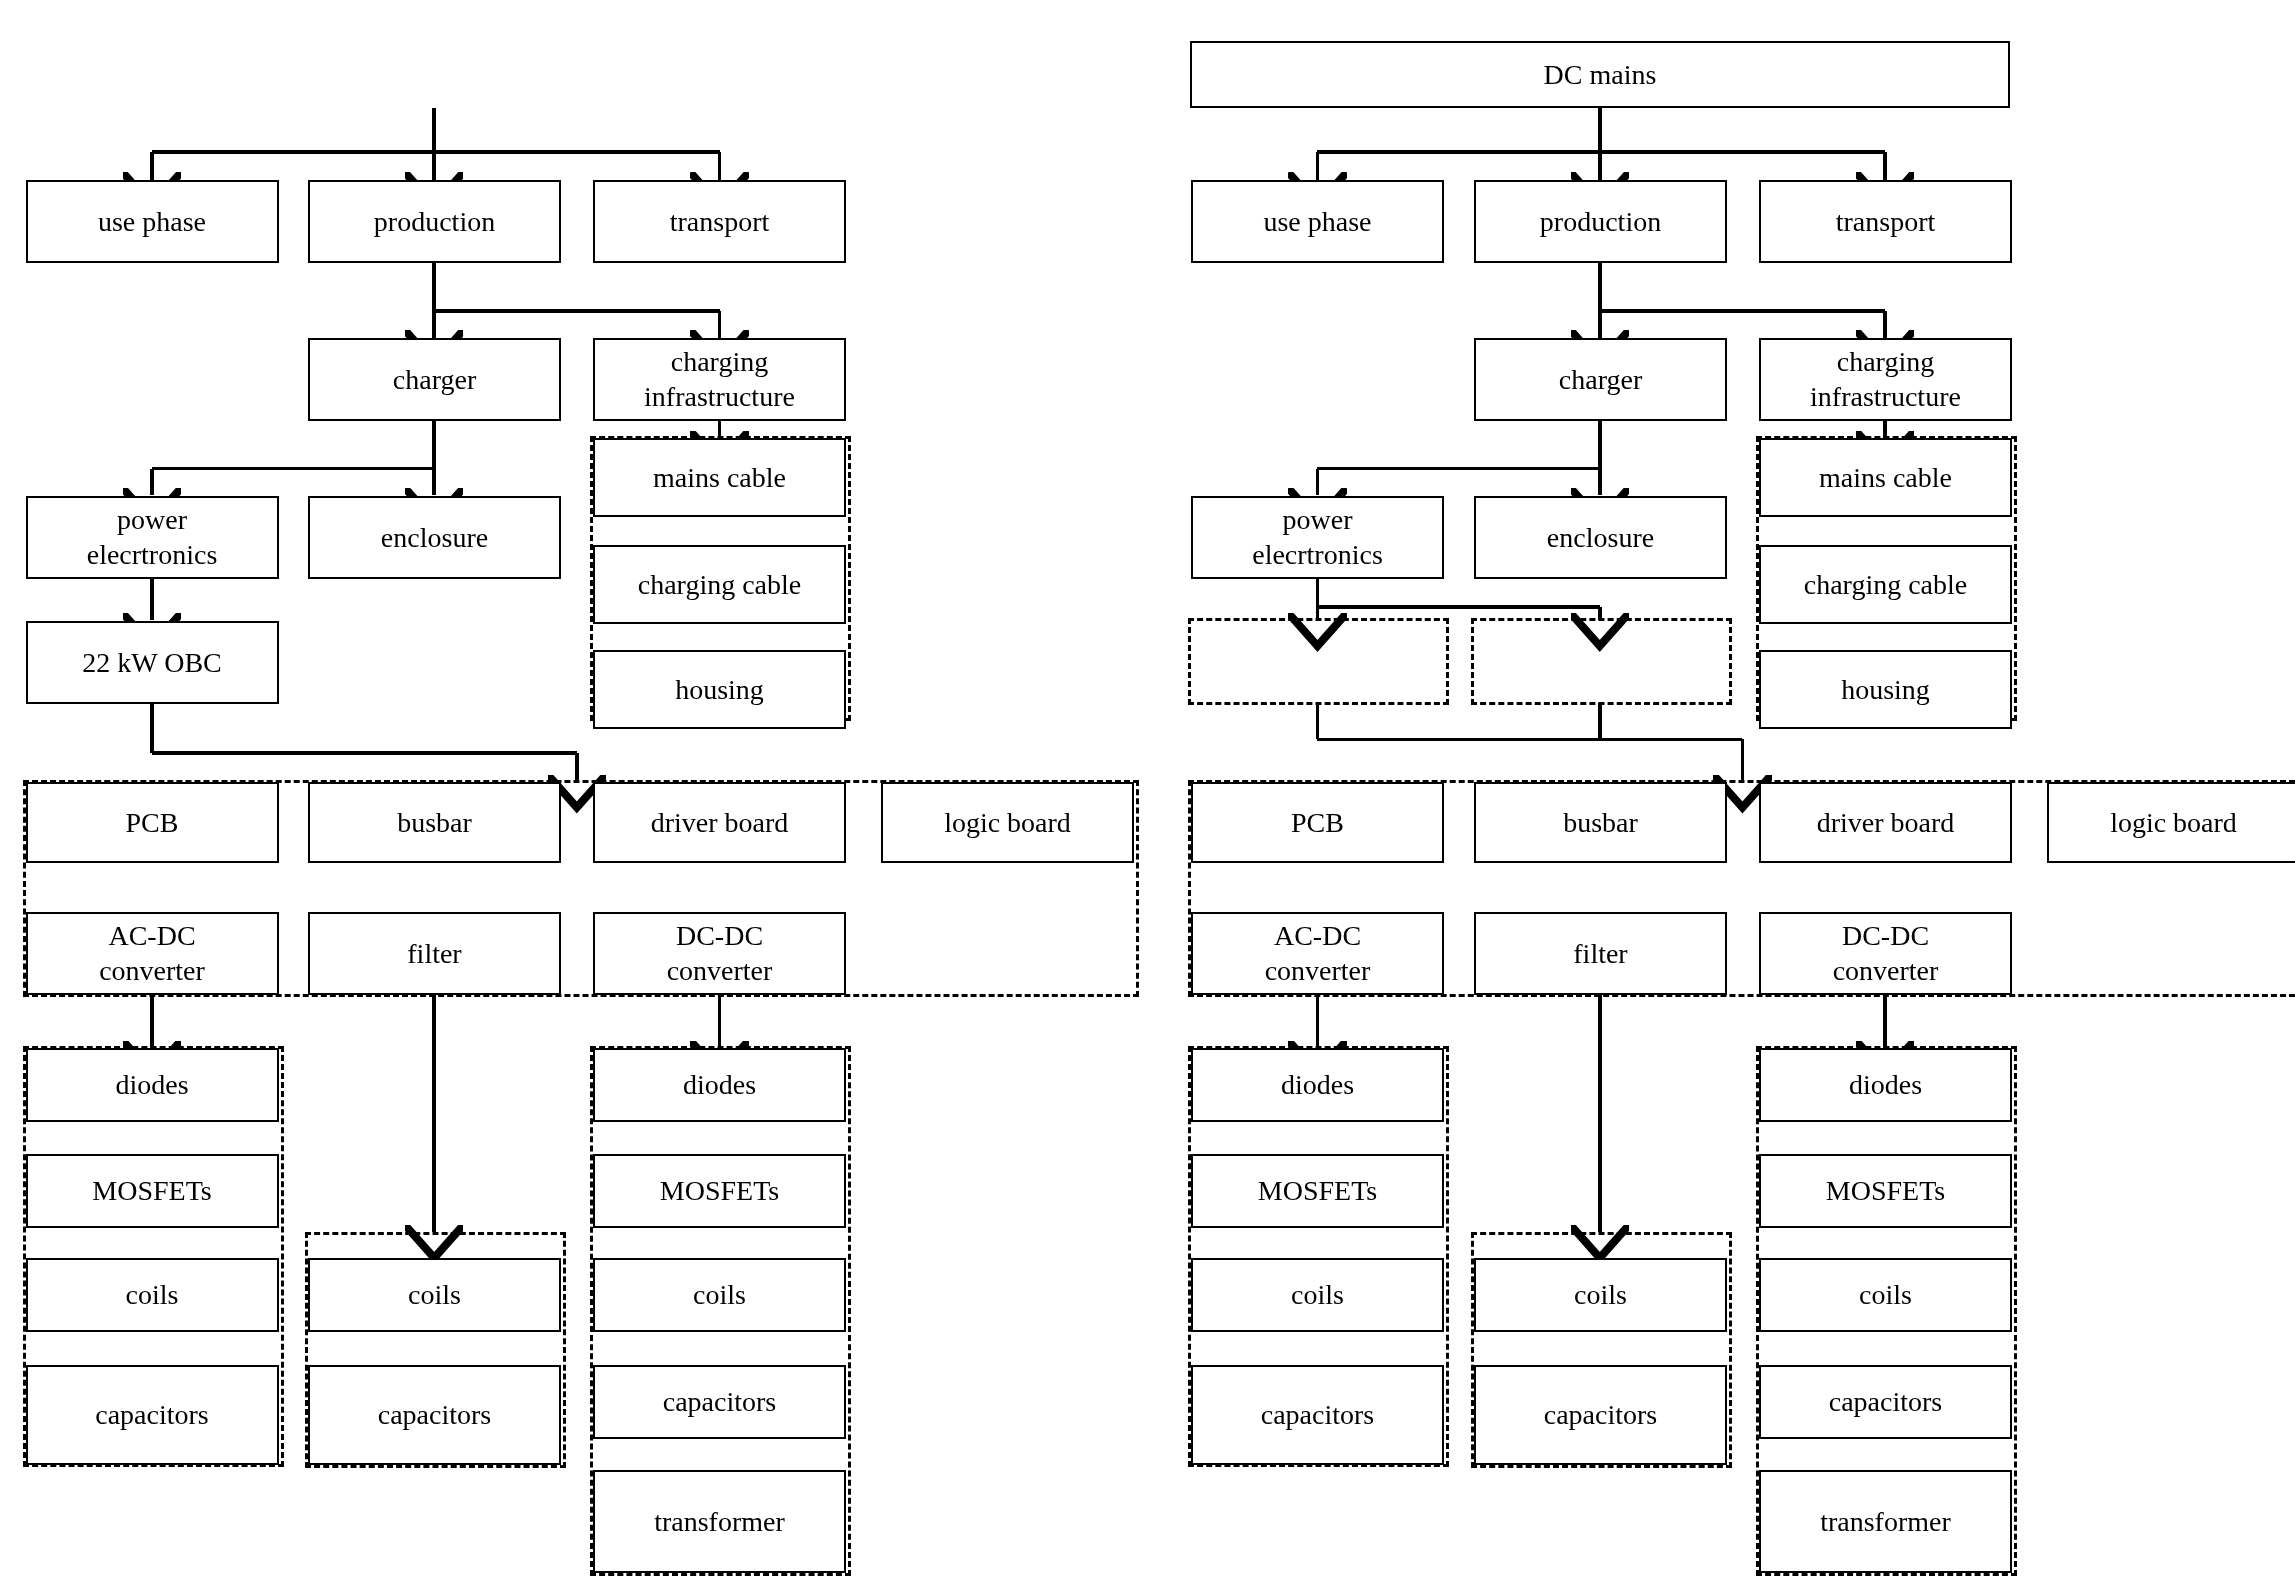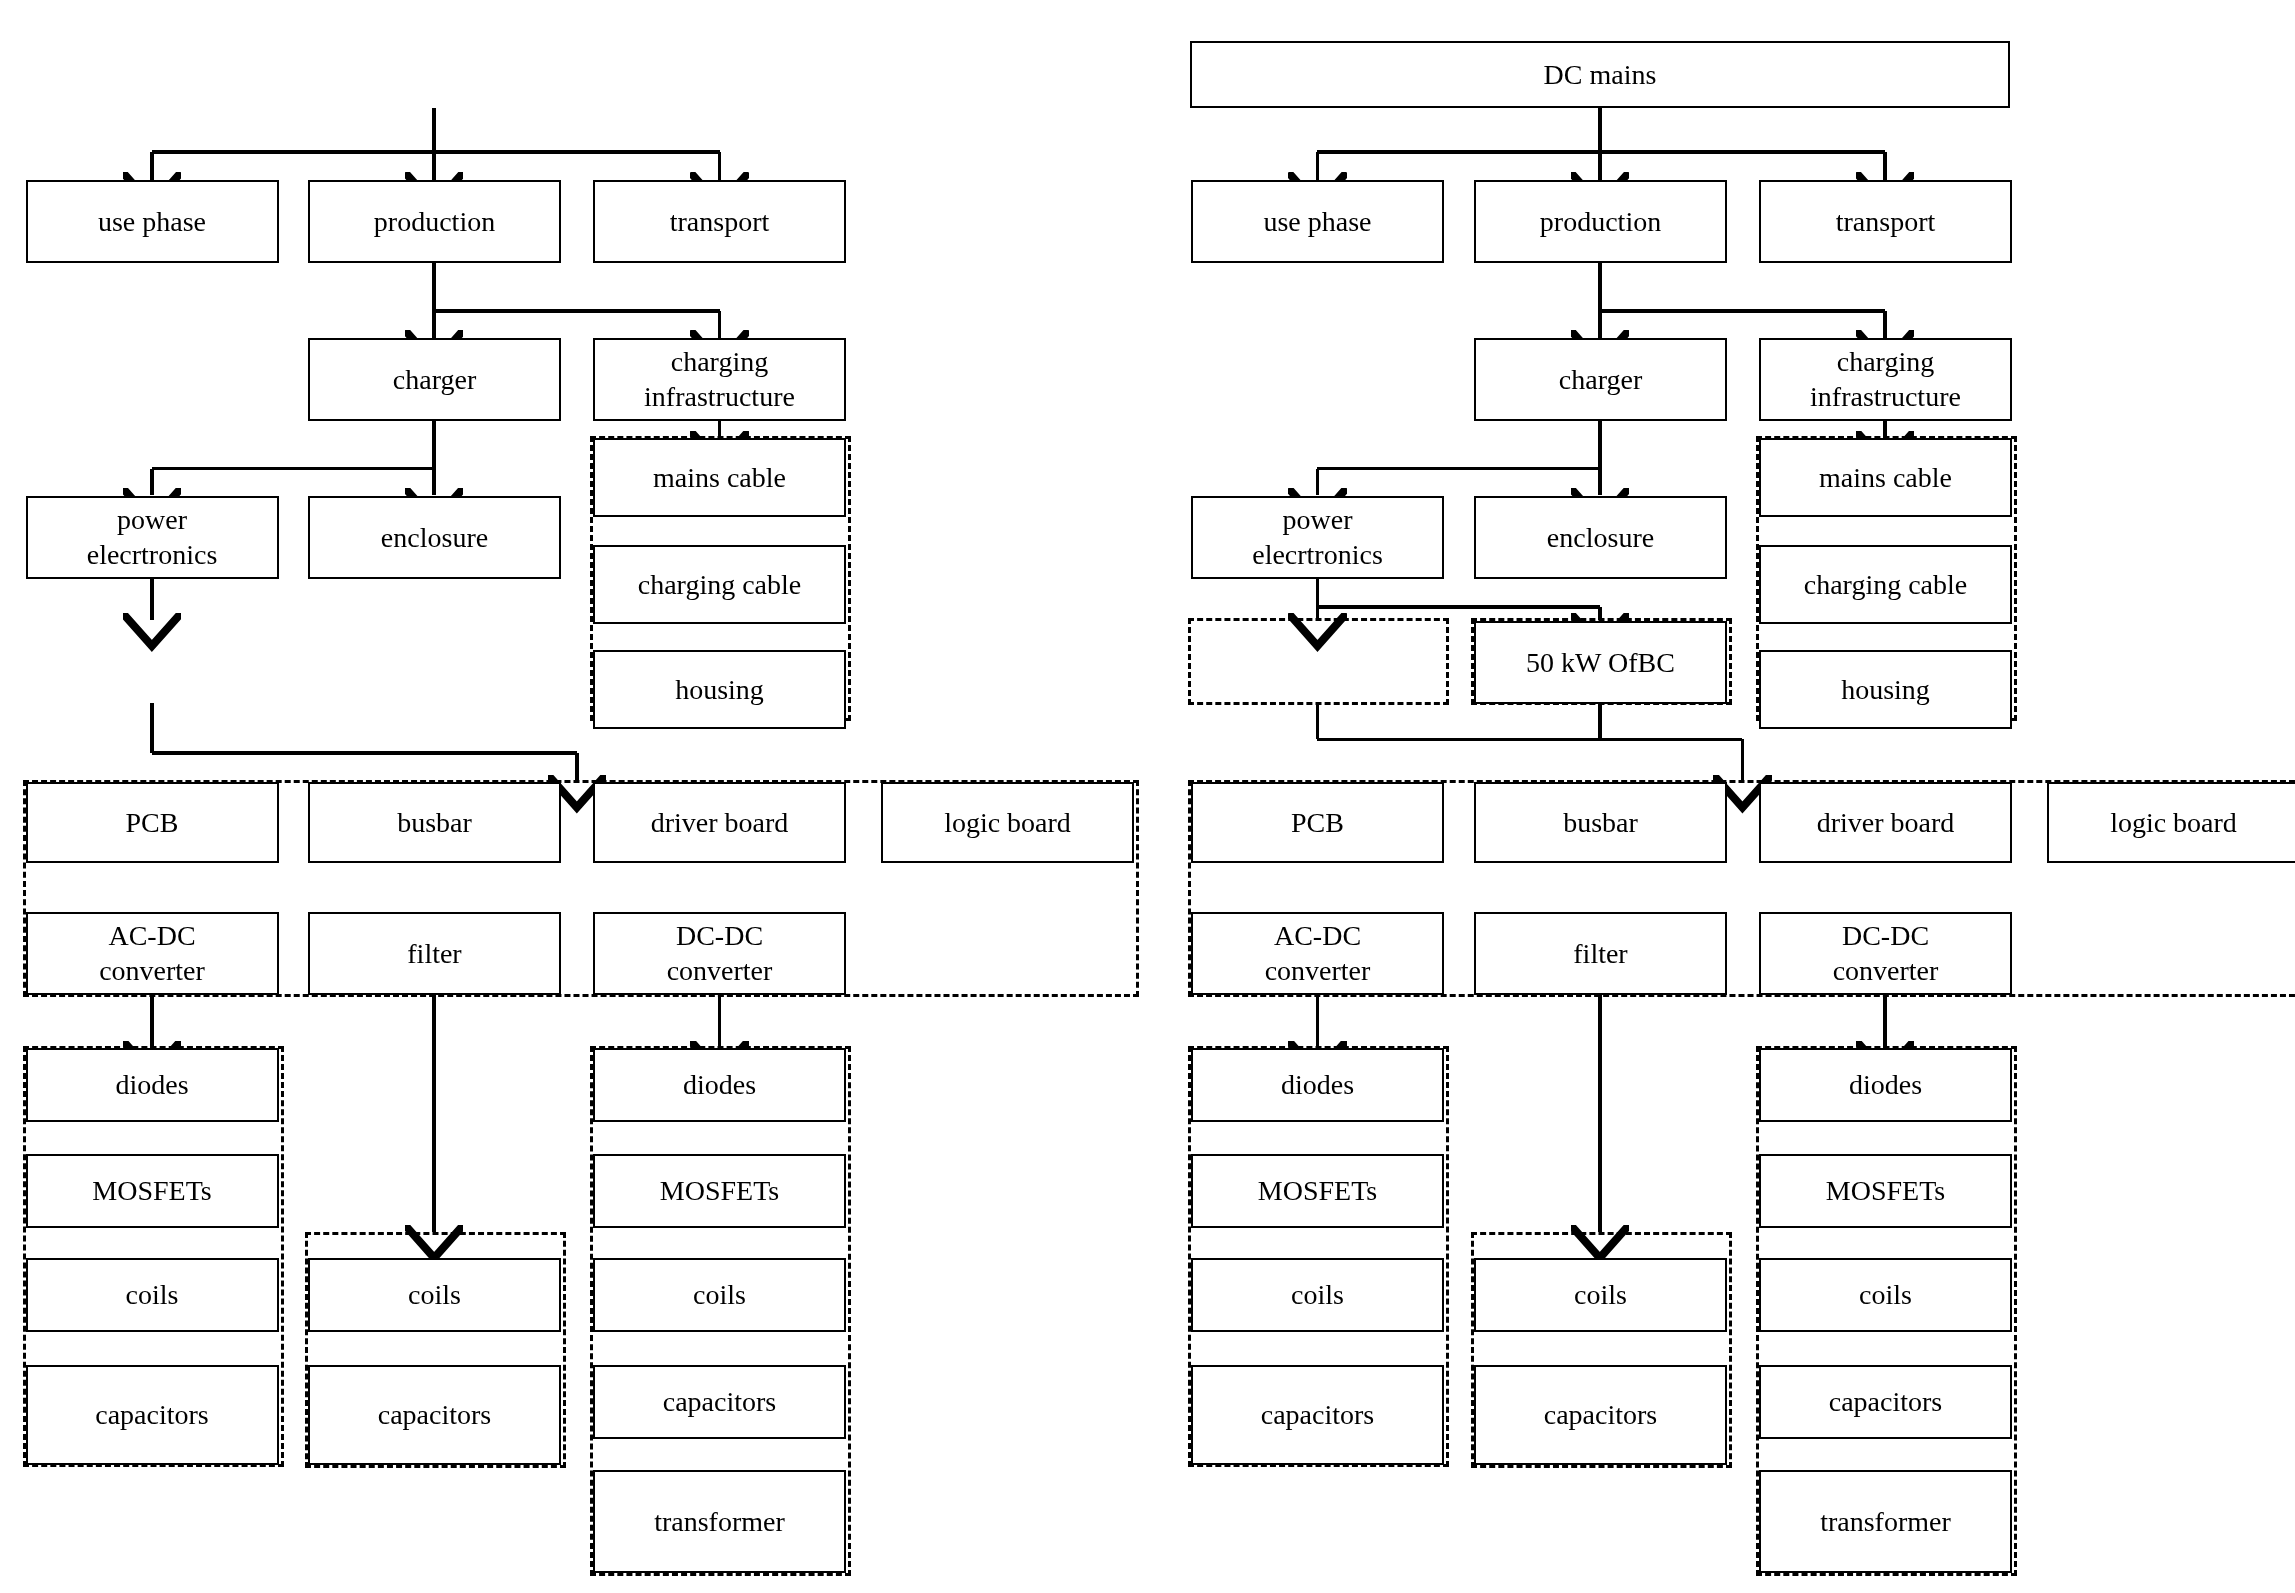--- a/index.html
+++ b/index.html
@@ -119,20 +119,23 @@
   <div class="node" style="left:593px;top:438px;width:253px;height:79px;">
     <span>mains cable</span>
   </div>
   <div class="node" style="left:593px;top:545px;width:253px;height:79px;">
     <span>charging cable</span>
   </div>
   <div class="node" style="left:593px;top:650px;width:253px;height:79px;">
     <span>housing</span>
   </div>
 
+  <div class="node" style="left:25.5px;top:621px;width:253px;height:83px;">
+    <span>22 kW OBC</span>
+  </div>
 
   <div class="grp" style="left:22.5px;top:780px;width:1116px;height:217px;"></div>
   <div class="node" style="left:25.5px;top:782px;width:253px;height:81px;">
     <span>PCB</span>
   </div>
   <div class="node" style="left:308px;top:782px;width:253px;height:81px;">
     <span>busbar</span>
   </div>
   <div class="node" style="left:593px;top:782px;width:253px;height:81px;">
     <span>driver board</span>
@@ -228,23 +231,20 @@
   </div>
   <div class="node" style="left:1759px;top:545px;width:253px;height:79px;">
     <span>charging cable</span>
   </div>
   <div class="node" style="left:1759px;top:650px;width:253px;height:79px;">
     <span>housing</span>
   </div>
 
   <div class="grp" style="left:1188px;top:618px;width:261px;height:87px;"></div>
   <div class="grp" style="left:1471px;top:618px;width:261px;height:87px;"></div>
-  <div class="node" style="left:1474px;top:621px;width:253px;height:83px;">
-    <span>50 kW OfBC</span>
-  </div>
 
   <div class="grp" style="left:1188px;top:780px;width:1116px;height:217px;"></div>
   <div class="node" style="left:1191px;top:782px;width:253px;height:81px;">
     <span>PCB</span>
   </div>
   <div class="node" style="left:1474px;top:782px;width:253px;height:81px;">
     <span>busbar</span>
   </div>
   <div class="node" style="left:1759px;top:782px;width:253px;height:81px;">
     <span>driver board</span>

